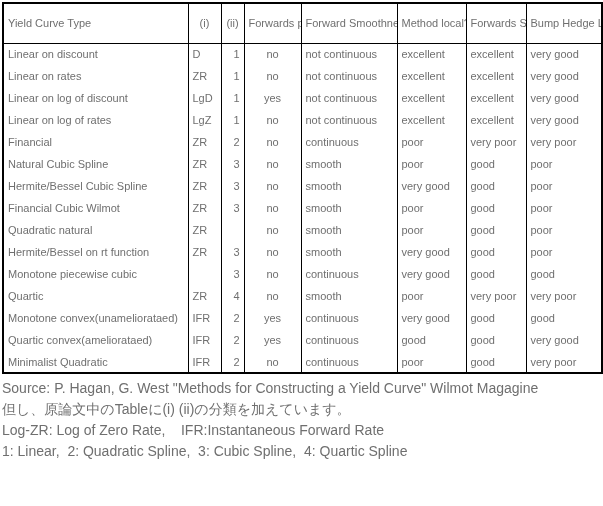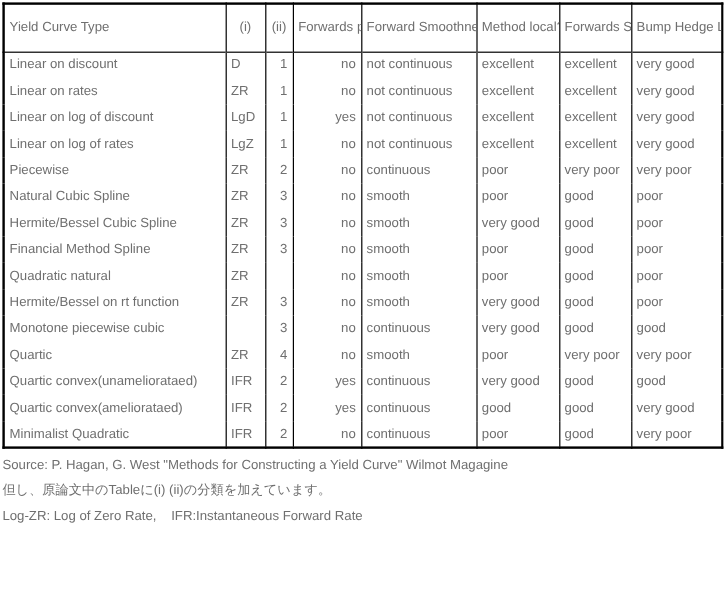--- a/index.html
+++ b/index.html
@@ -36,28 +36,28 @@
     vertical-align: middle;
     white-space: normal;
     line-height: 14px;
     text-align: left;
   }
   tbody td { height: 22px; vertical-align: middle; }
   
   th.c1, th.c2 { text-align: center; }
   td.c1 { text-align: left; }
   td.c2 { text-align: right; padding-right: 3px; }
-  td.c3 { text-align: right; }
+  td.c3 { text-align: center; }
   th.c3 { text-align: left; }
   td.c0, td.c4, td.c5, td.c6, td.c7 { text-align: left; }
 
   .footnotes { margin-top: 4px; }
   .footnotes p {
     margin: 0;
-    font-size: 11px;
+    font-size: 14px;
     line-height: 21px;
     color: #6f6f6f;
     white-space: pre;
   }
 </style>
 </head>
 <body>
 
 <div class="page">
 
@@ -119,21 +119,21 @@
           <td class="c0">Linear on log of rates</td>
           <td class="c1">LgZ</td>
           <td class="c2">1</td>
           <td class="c3">no</td>
           <td class="c4">not continuous</td>
           <td class="c5">excellent</td>
           <td class="c6">excellent</td>
           <td class="c7">very good</td>
         </tr>
         <tr>
-          <td class="c0">Piecewise</td>
+          <td class="c0">Financial</td>
           <td class="c1">ZR</td>
           <td class="c2">2</td>
           <td class="c3">no</td>
           <td class="c4">continuous</td>
           <td class="c5">poor</td>
           <td class="c6">very poor</td>
           <td class="c7">very poor</td>
         </tr>
         <tr>
           <td class="c0">Natural Cubic Spline</td>
@@ -149,21 +149,21 @@
           <td class="c0">Hermite/Bessel Cubic Spline</td>
           <td class="c1">ZR</td>
           <td class="c2">3</td>
           <td class="c3">no</td>
           <td class="c4">smooth</td>
           <td class="c5">very good</td>
           <td class="c6">good</td>
           <td class="c7">poor</td>
         </tr>
         <tr>
-          <td class="c0">Financial Method Spline</td>
+          <td class="c0">Financial Cubic Wilmot</td>
           <td class="c1">ZR</td>
           <td class="c2">3</td>
           <td class="c3">no</td>
           <td class="c4">smooth</td>
           <td class="c5">poor</td>
           <td class="c6">good</td>
           <td class="c7">poor</td>
         </tr>
         <tr>
           <td class="c0">Quadratic natural</td>
@@ -199,21 +199,21 @@
           <td class="c0">Quartic</td>
           <td class="c1">ZR</td>
           <td class="c2">4</td>
           <td class="c3">no</td>
           <td class="c4">smooth</td>
           <td class="c5">poor</td>
           <td class="c6">very poor</td>
           <td class="c7">very poor</td>
         </tr>
         <tr>
-          <td class="c0">Quartic convex(unameliorataed)</td>
+          <td class="c0">Monotone convex(unameliorataed)</td>
           <td class="c1">IFR</td>
           <td class="c2">2</td>
           <td class="c3">yes</td>
           <td class="c4">continuous</td>
           <td class="c5">very good</td>
           <td class="c6">good</td>
           <td class="c7">good</td>
         </tr>
         <tr>
           <td class="c0">Quartic convex(ameliorataed)</td>
@@ -235,15 +235,16 @@
           <td class="c6">good</td>
           <td class="c7">very poor</td>
         </tr>
       </tbody>
   </table>
 
   <div class="footnotes">
     <p>Source: P. Hagan, G. West "Methods for Constructing a Yield Curve" Wilmot Magagine</p>
     <p>但し、原論文中のTableに(i) (ii)の分類を加えています。</p>
     <p>Log-ZR: Log of Zero Rate,    IFR:Instantaneous Forward Rate</p>
+    <p>1: Linear,  2: Quadratic Spline,  3: Cubic Spline,  4: Quartic Spline</p>
   </div>
 
 </div>
 
 </body></html>

